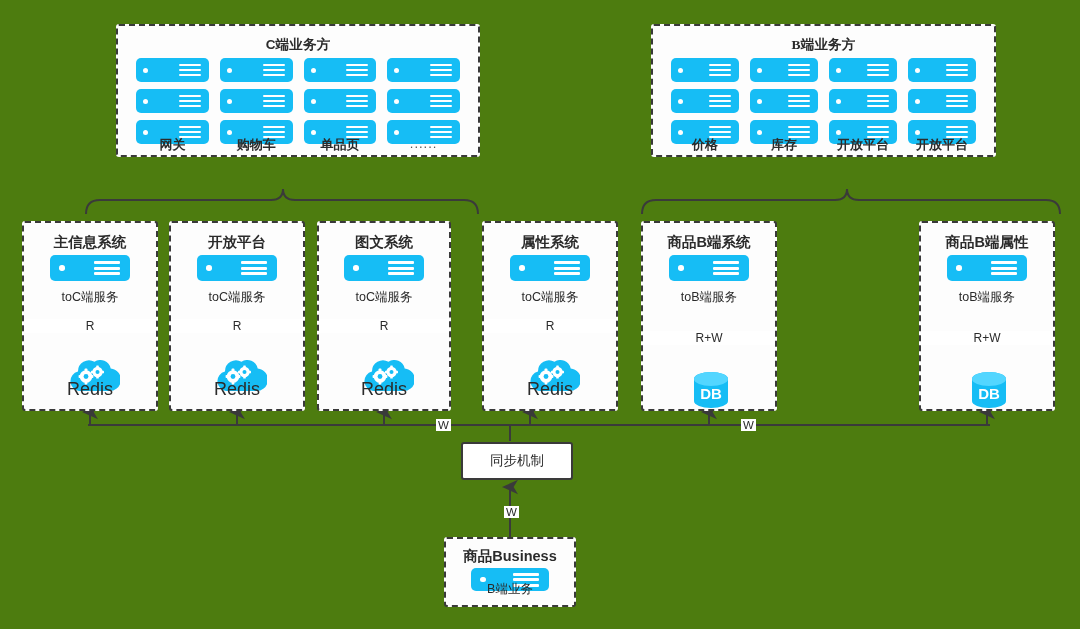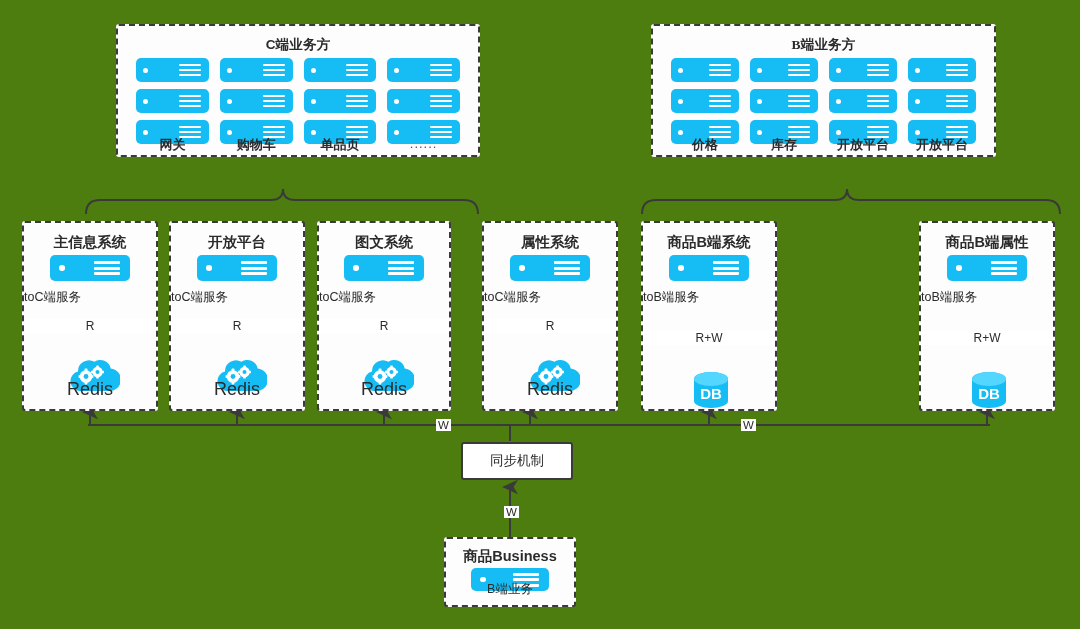--- a/index.html
+++ b/index.html
@@ -93,21 +93,21 @@
   .sys-server{
     position:absolute;
     height:26px;border-radius:5px;
   }
   .sys-server .dot{width:5.5px;height:5.5px;left:9px;top:50%;margin-top:-2.75px;}
   .sys-server .bars{right:10px;top:0;bottom:0;width:26px;gap:2.5px;}
   .sys-server .bars i{height:3px;width:100%;}
 
   .sys-sub{
     position:absolute;left:0;right:0;
-    font-size:12.5px;color:#2b2b2b;
+    text-align:center;font-size:12.5px;color:#2b2b2b;
   }
   .sys-foot{
     position:absolute;left:0;right:0;
     text-align:center;font-size:18px;color:#2b2b2b;
   }
 
   .arrow-label{
     position:absolute;
     font-size:12px;color:#2b2b2b;
     background:#ffffff;

